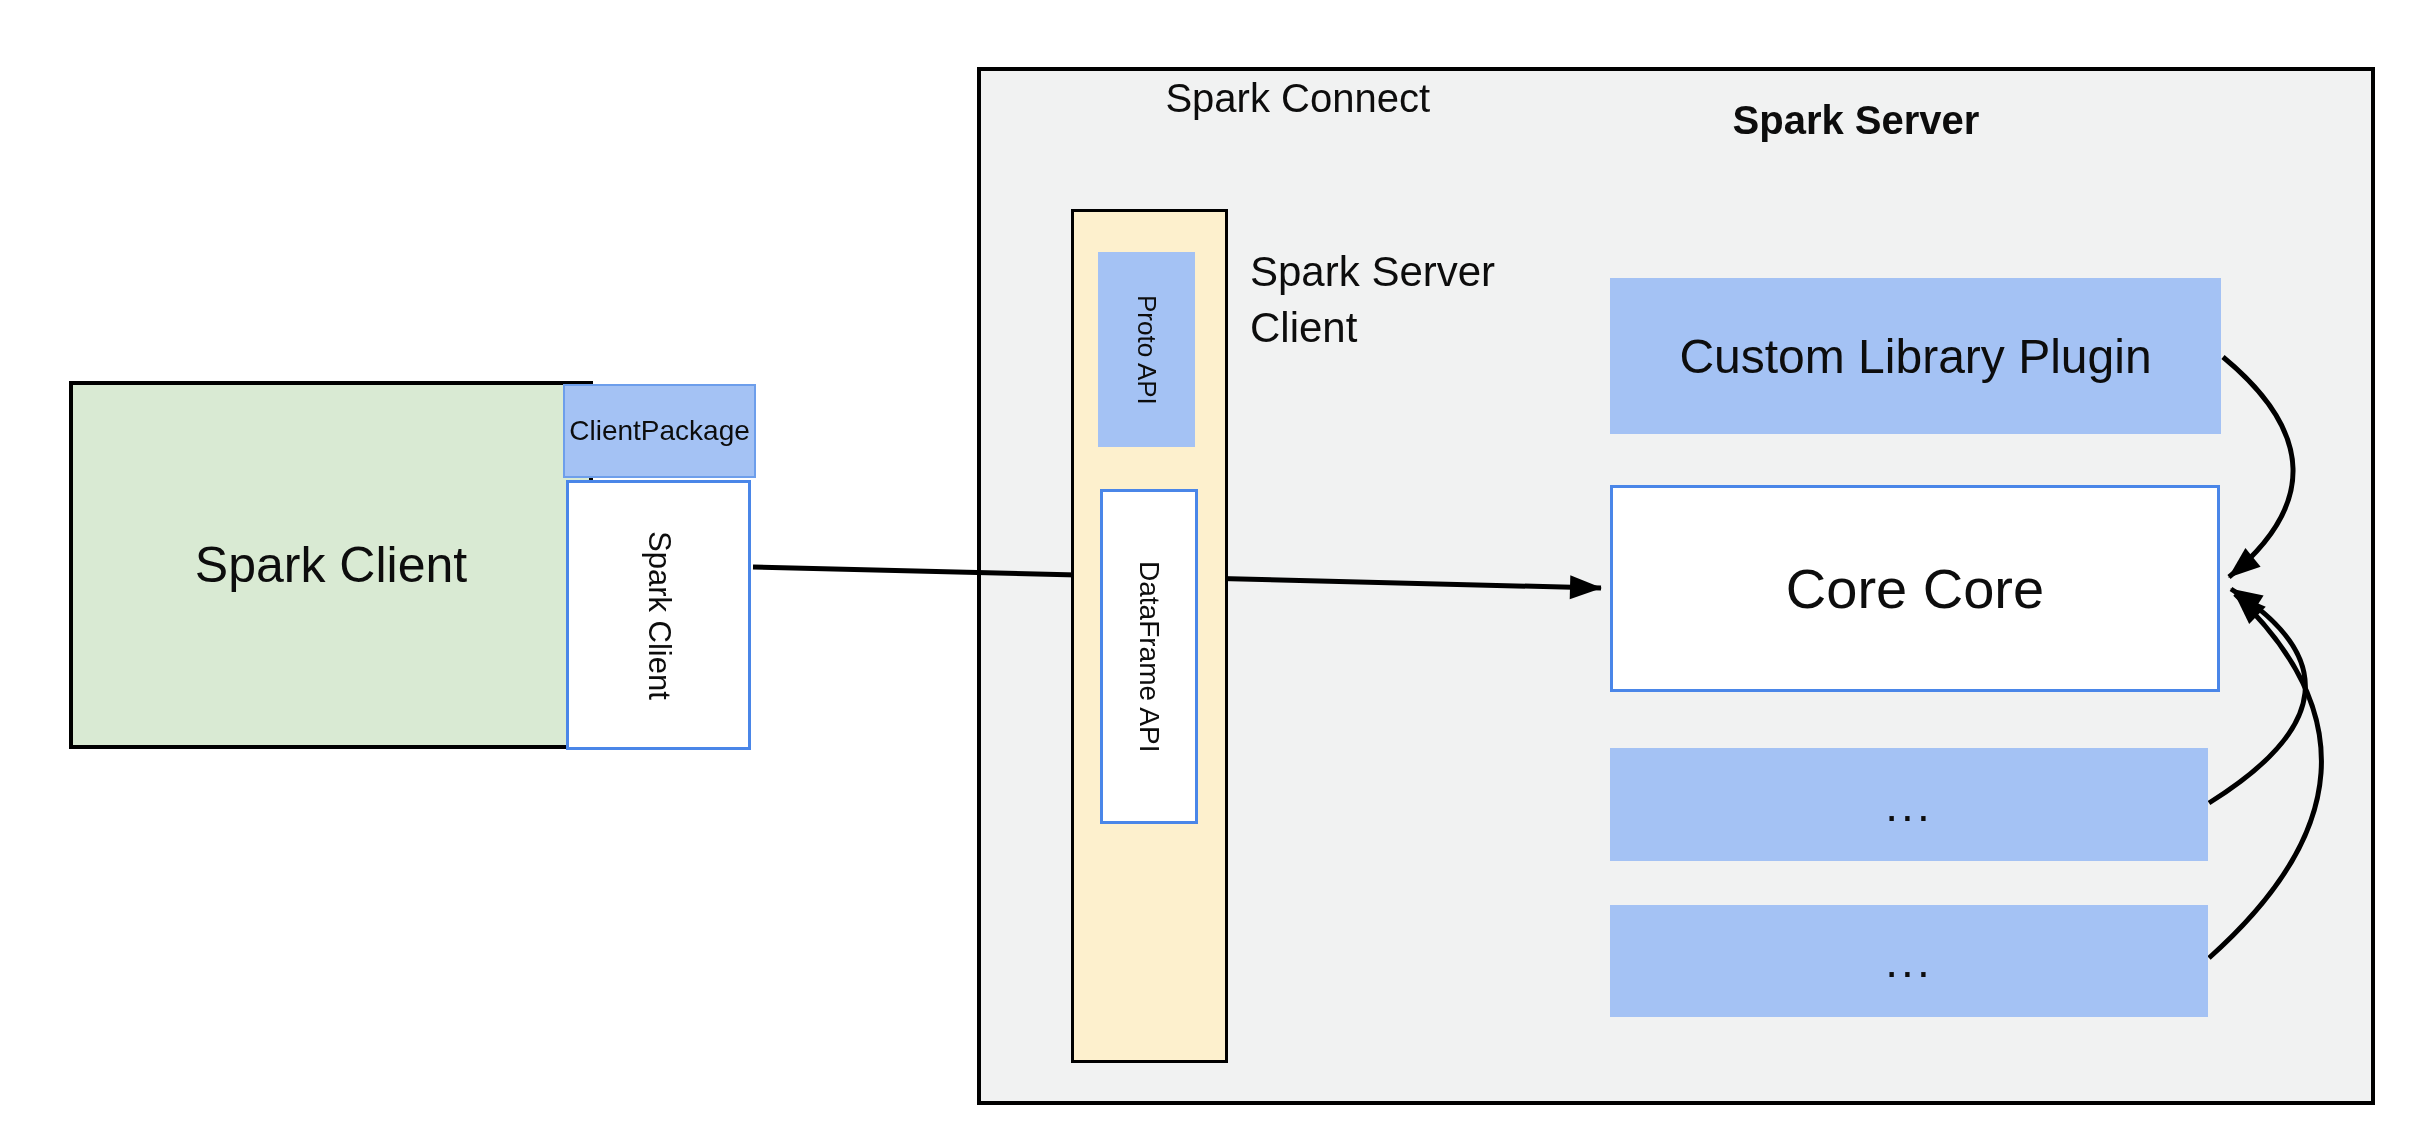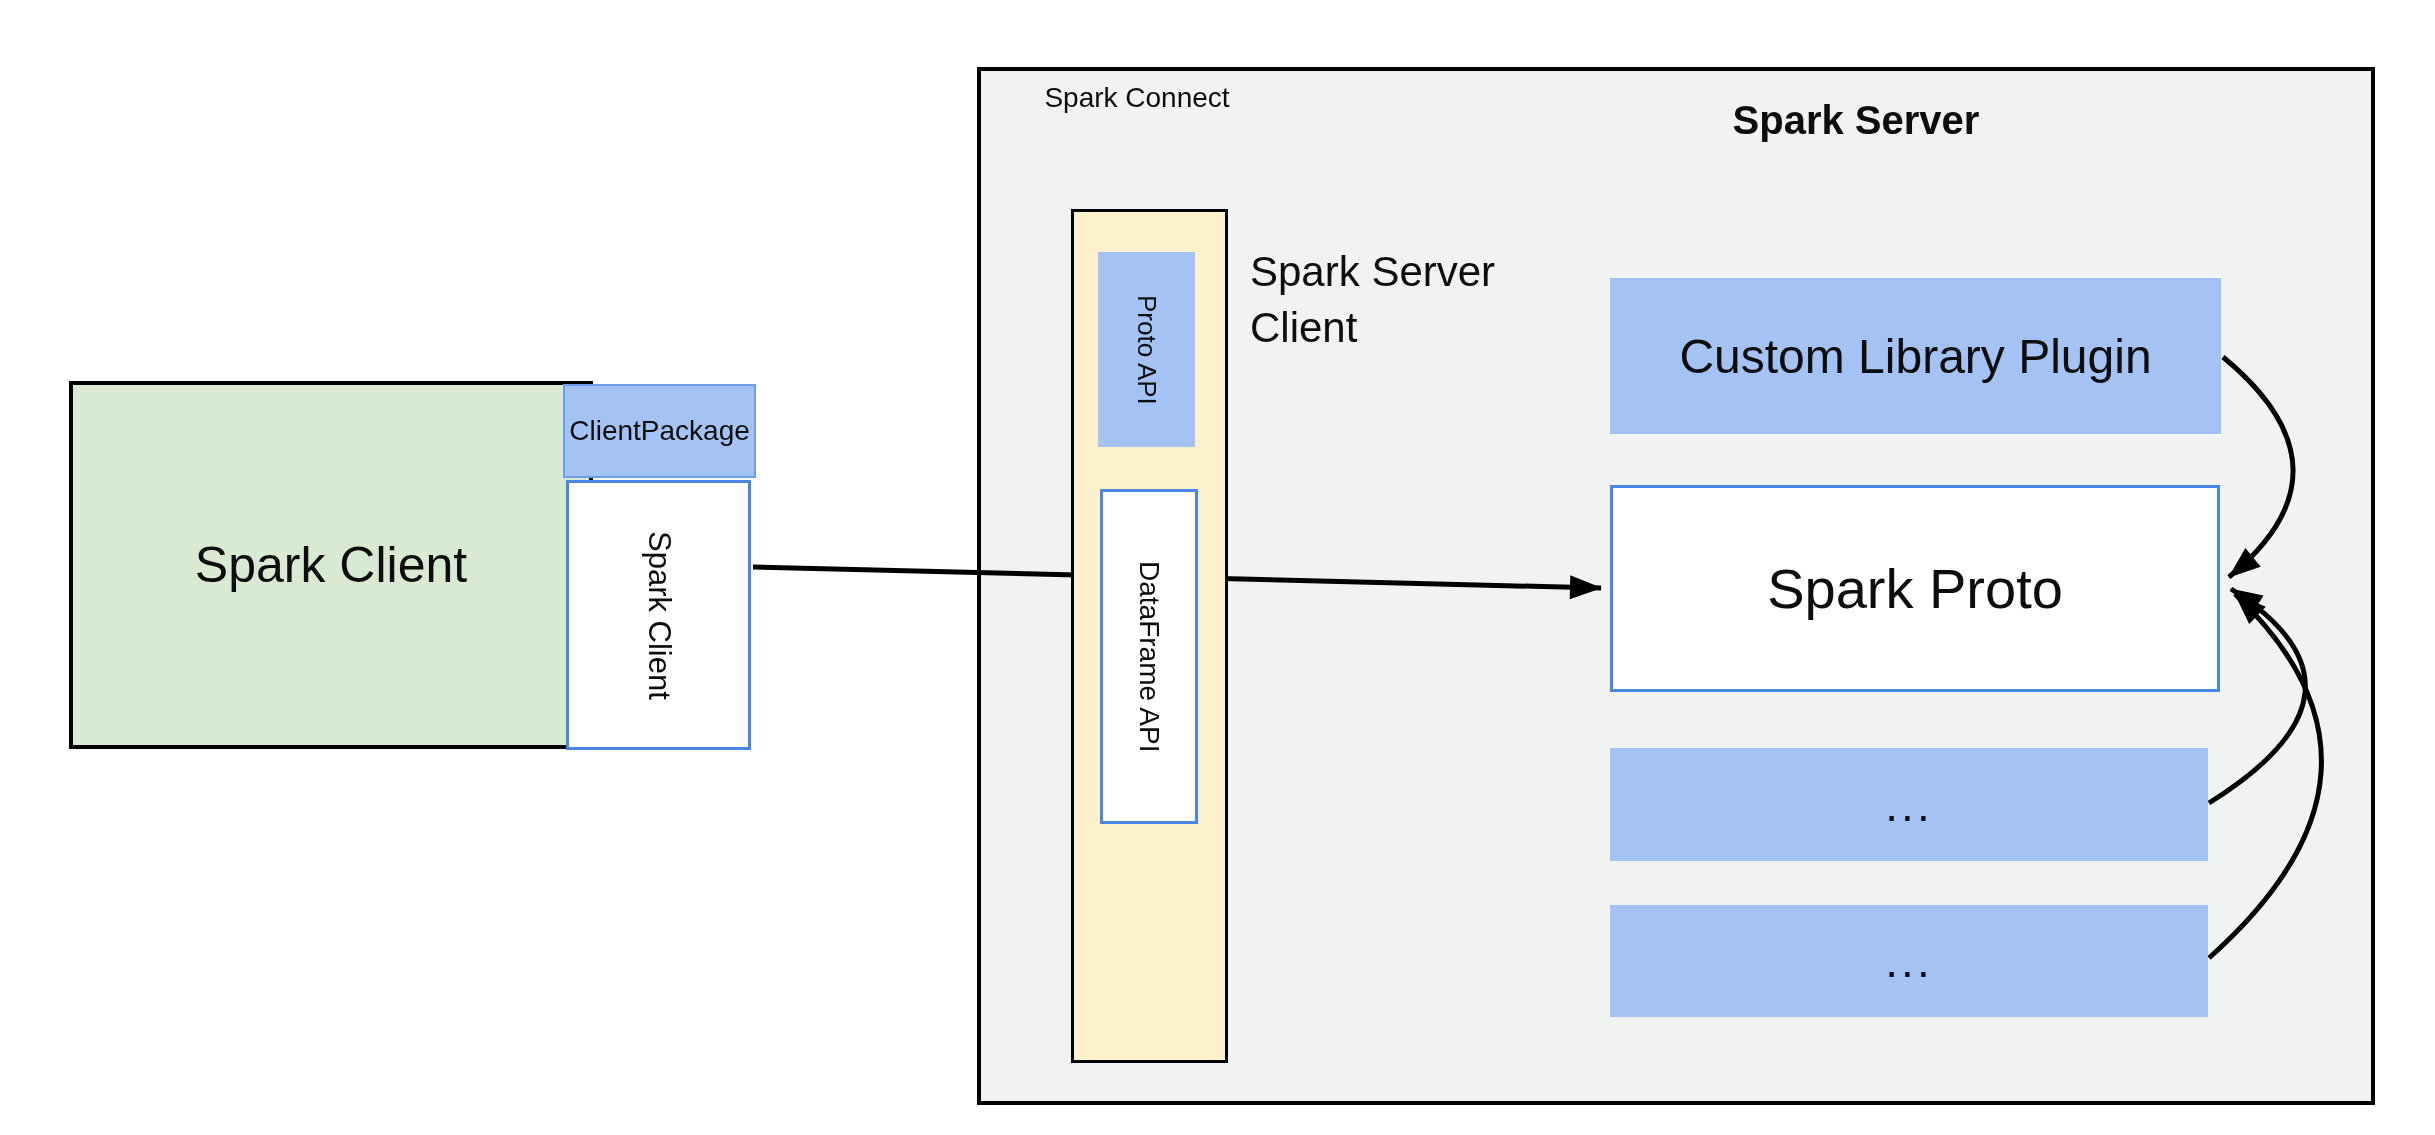--- a/index.html
+++ b/index.html
@@ -44,22 +44,22 @@
     background:var(--box-blue);
   }
   .proto-box .vtext{font-size:26px;}
   .df-box{
     left:1100px;top:489px;width:98px;height:335px;
     background:#fff;border:3px solid var(--border-blue);
   }
   .df-box .vtext{font-size:28px;}
 
   .connect-label{
-    left:917px;top:70px;width:440px;
-    font-size:28px;line-height:56px;text-align:center;
+    left:990px;top:70px;width:440px;
+    font-size:40px;line-height:56px;text-align:right;
   }
   .server-lib-label{
     left:1250px;top:244px;width:420px;
     font-size:42px;line-height:56px;text-align:left;
   }
   .server-title{
     left:1656px;top:98px;width:400px;
     font-size:40px;font-weight:bold;text-align:center;
   }
 
@@ -131,21 +131,21 @@
     <div>Client</div>
   </div>
 
   <div class="abs server-title">Spark Server</div>
 
   <div class="abs flexc clp-box">
     <div>Custom Library Plugin</div>
   </div>
 
   <div class="abs flexc core-box">
-    <div>Spark Proto</div>
+    <div>Core Core</div>
   </div>
 
   <div class="abs flexc module-box module-1">
     <div>...</div>
   </div>
 
   <div class="abs flexc module-box module-2">
     <div>...</div>
   </div>
 

